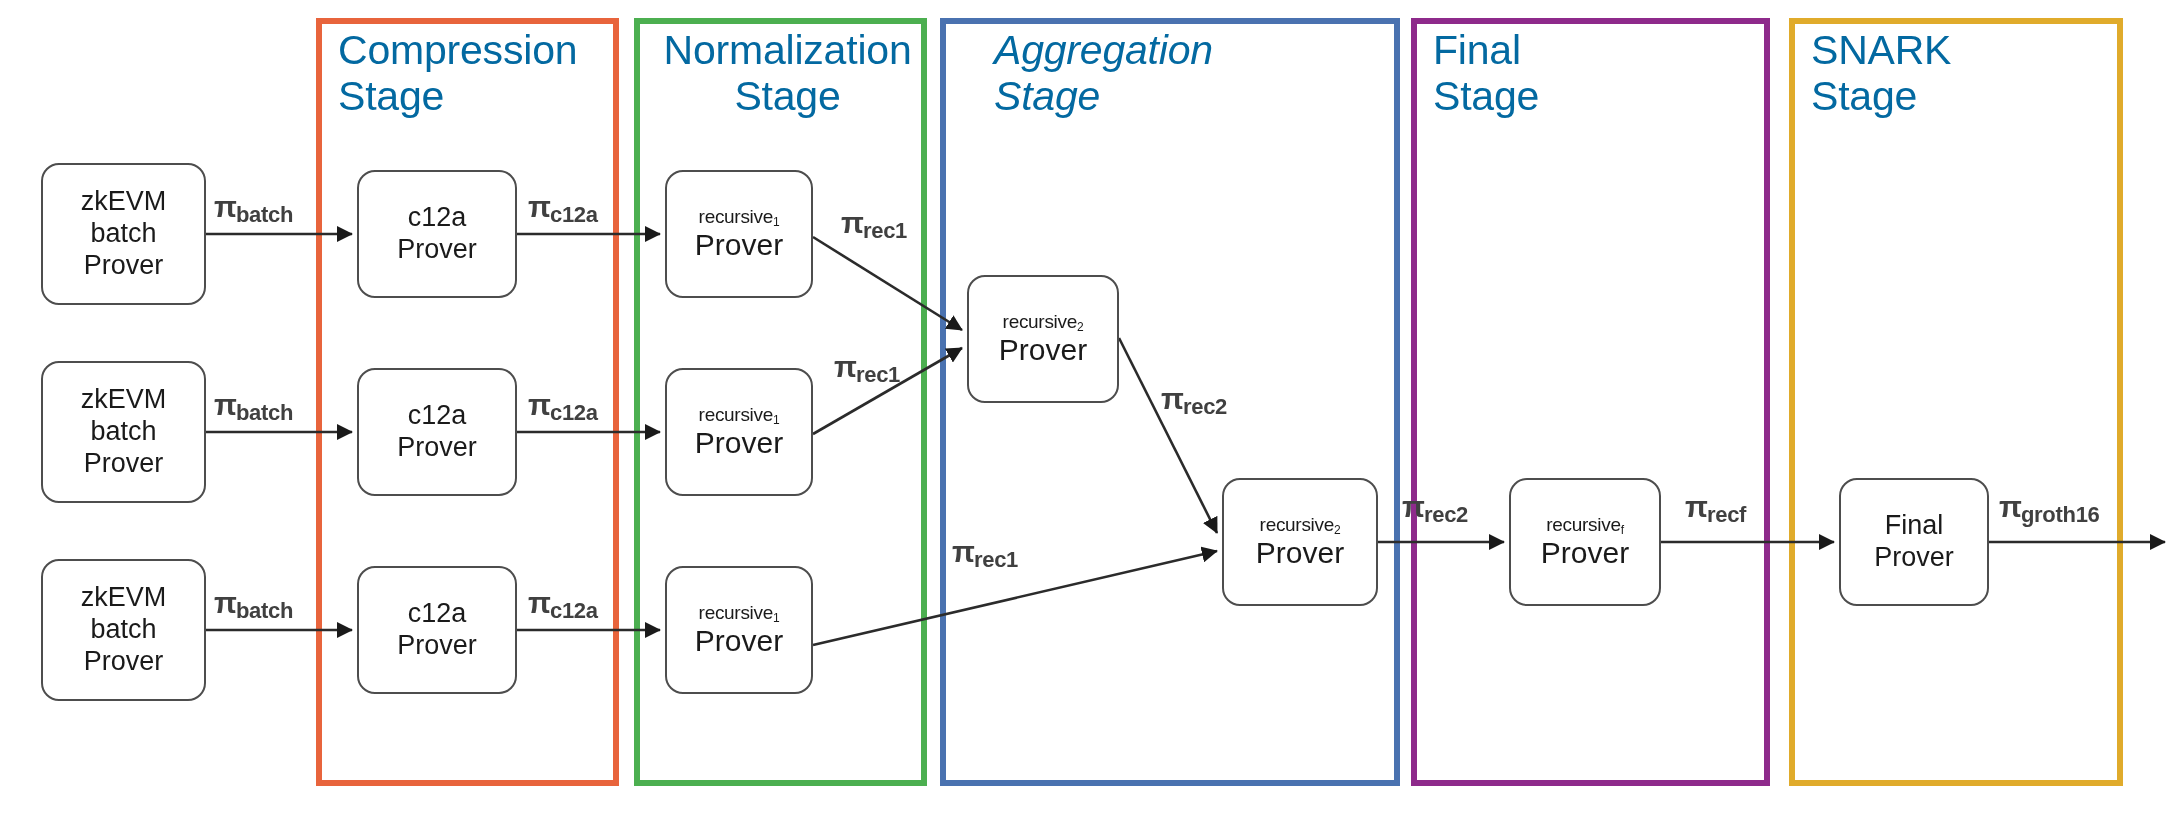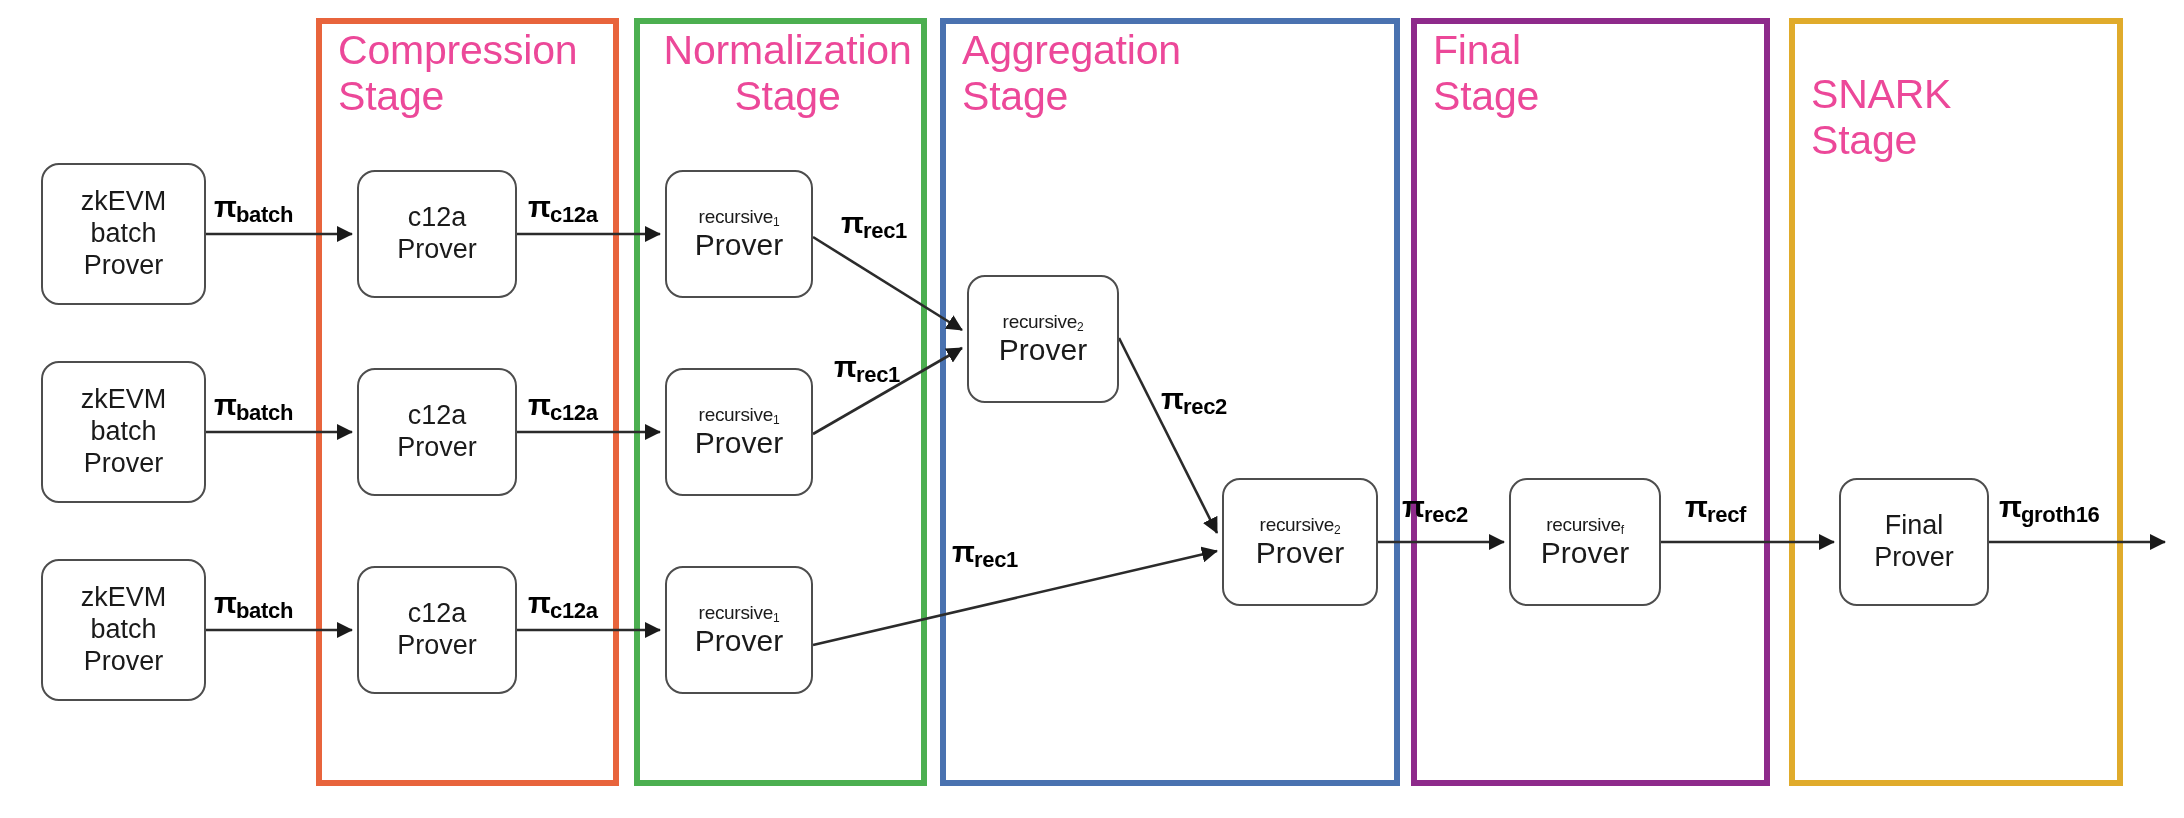--- a/index.html
+++ b/index.html
@@ -23,21 +23,21 @@
     position: absolute;
     box-sizing: border-box;
     border-style: solid;
     border-width: 6px;
     background: transparent;
   }
   .stage-title {
     position: absolute;
     font-size: 41px;
     line-height: 1.12;
-    color: #ec4899;
+    color: #0369a1;
     white-space: pre-line;
     letter-spacing: -0.2px;
   }
   
   .node {
     position: absolute;
     box-sizing: border-box;
     border: 2.5px solid #4d4d4d;
     border-radius: 18px;
     background: #ffffff;
@@ -72,21 +72,21 @@
     top: 3px;
   }
   .node .big {
     font-size: 30px;
     line-height: 1.12;
   }
   
   .edge-label {
     position: absolute;
     font-size: 30px;
-    color: #000000;
+    color: #404040;
     white-space: nowrap;
     font-weight: 700;
   }
   .edge-label .sub {
     font-size: 22px;
     font-weight: 700;
     position: relative;
     top: 5px;
     left: -1px;
     letter-spacing: -0.3px;
@@ -108,29 +108,29 @@
 
   <div class="stage-frame" id="frame-0" style="left: 316px; top: 18px; width: 303px; height: 768px; border-color: rgb(232, 100, 60);"></div>
   <div class="stage-title" id="title-0" style="left: 338px; top: 28px; width: 273px;">Compression
 Stage</div>
 
   <div class="stage-frame" id="frame-1" style="left: 634px; top: 18px; width: 293px; height: 768px; border-color: rgb(76, 175, 80);"></div>
   <div class="stage-title" id="title-1" style="left: 656px; top: 28px; width: 263px; text-align: center;">Normalization
 Stage</div>
 
   <div class="stage-frame" id="frame-2" style="left: 940px; top: 18px; width: 460px; height: 768px; border-color: rgb(74, 114, 176);"></div>
-  <div class="stage-title" id="title-2" style="left: 962px; top: 28px; width: 430px;">Aggregation
+  <div class="stage-title" id="title-2" style="left: 994px; top: 28px; width: 430px; font-style: italic;">Aggregation
 Stage</div>
 
   <div class="stage-frame" id="frame-3" style="left: 1411px; top: 18px; width: 359px; height: 768px; border-color: rgb(142, 42, 139);"></div>
   <div class="stage-title" id="title-3" style="left: 1433px; top: 28px; width: 329px;">Final
 Stage</div>
 
   <div class="stage-frame" id="frame-4" style="left: 1789px; top: 18px; width: 334px; height: 768px; border-color: rgb(224, 171, 43);"></div>
-  <div class="stage-title" id="title-4" style="left: 1811px; top: 28px; width: 304px; margin-top: 44px;">SNARK
+  <div class="stage-title" id="title-4" style="left: 1811px; top: 28px; width: 304px;">SNARK
 Stage</div>
 
   <svg id="wires" viewBox="0 0 2184 818">
     <defs>
       <marker id="arrow" viewBox="0 0 10 10" refX="9.4" refY="5" markerWidth="6.2" markerHeight="6.2" orient="auto-start-reverse">
         <path d="M 0 0 L 10 5 L 0 10 z" fill="#1a1a1a"></path>
       </marker>
     </defs>
     <g stroke="#2b2b2b" stroke-width="2.6" fill="none" marker-end="url(#arrow)">
 

